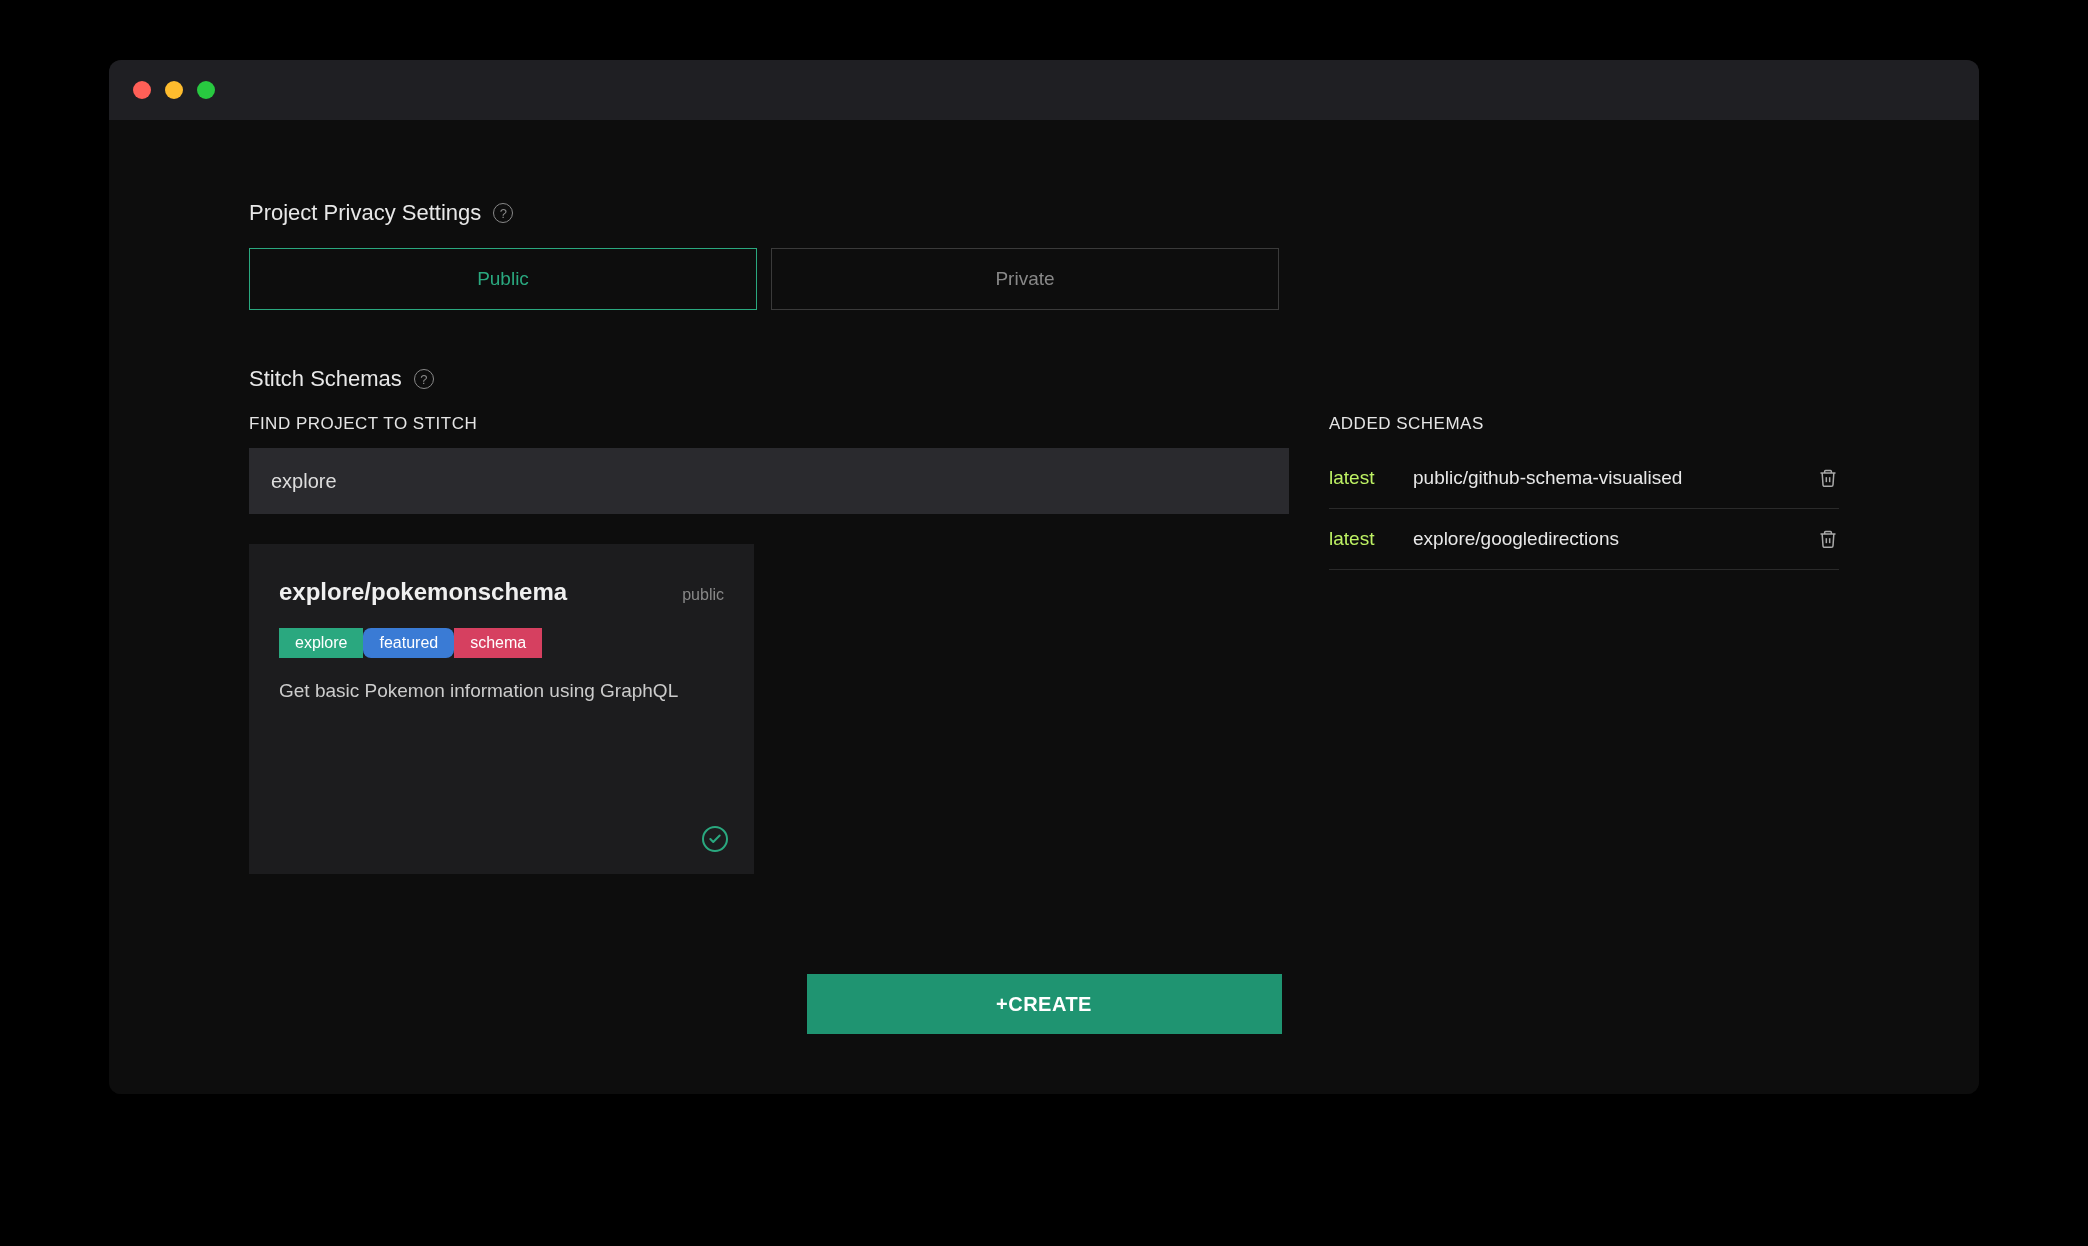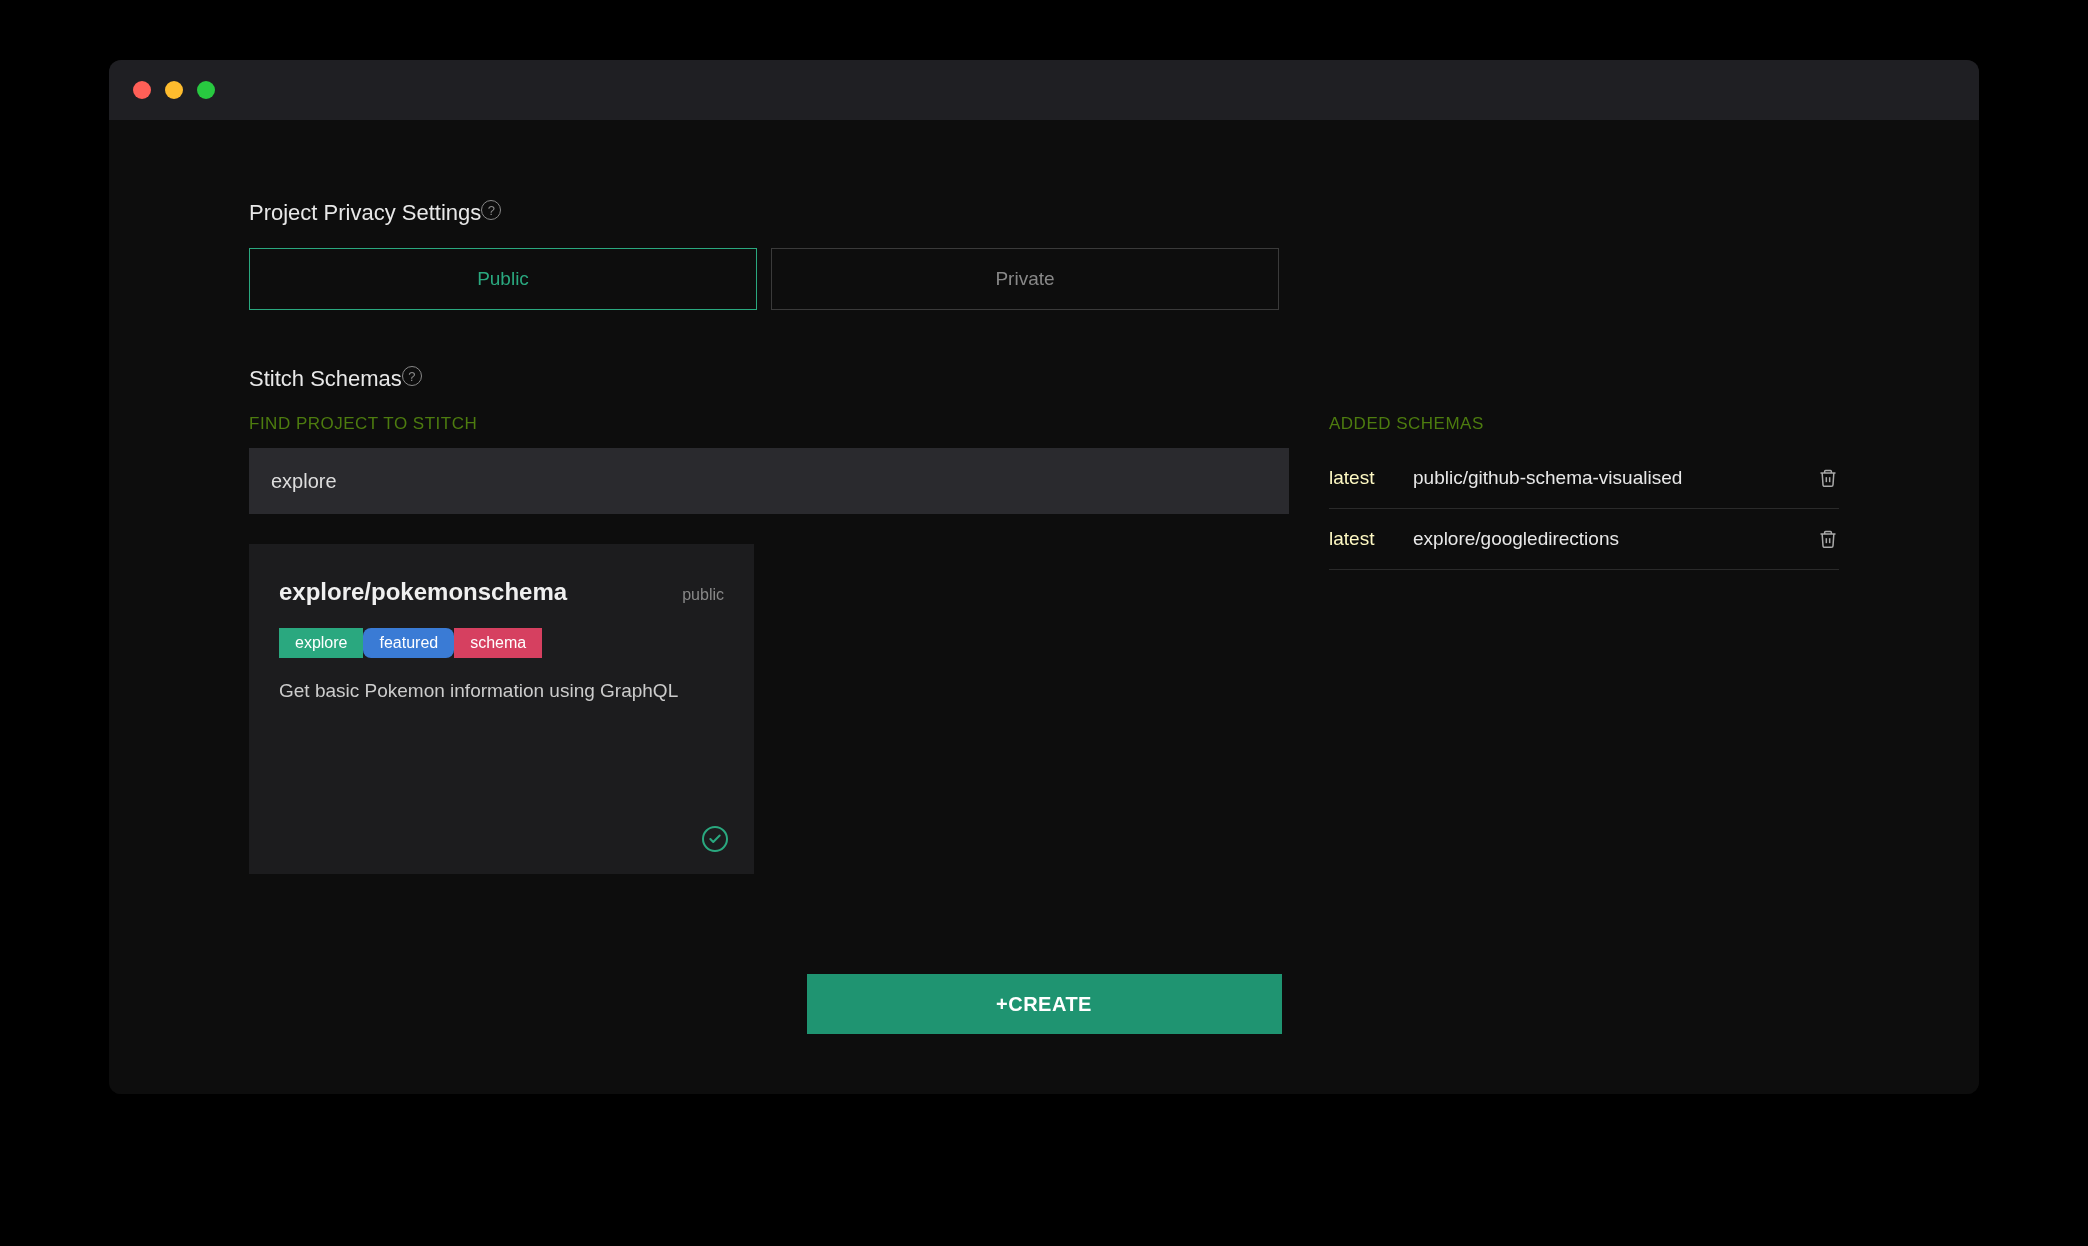--- a/index.html
+++ b/index.html
@@ -42,21 +42,22 @@
     .content {
       padding: 80px 140px 60px 140px;
       background: #0d0d0d;
       min-height: 970px;
     }
     .section-title {
       color: #e8e8e8;
       font-size: 22px;
       font-weight: 400;
       display: flex;
-      align-items: flex-start;
+      align-items: center;
+      gap: 12px;
       margin-bottom: 22px;
     }
     .help-icon {
       width: 20px;
       height: 20px;
       border: 1.5px solid #888;
       border-radius: 50%;
       display: inline-flex;
       align-items: center;
       justify-content: center;
@@ -90,21 +91,21 @@
       display: flex;
       gap: 40px;
     }
     .left-col {
       flex: 0 0 1040px;
     }
     .right-col {
       flex: 1;
     }
     .field-label {
-      color: #4d7c0f;
+      color: #e5e5e5;
       font-size: 17px;
       letter-spacing: 0.5px;
       margin-bottom: 14px;
       text-transform: uppercase;
     }
     .search-input {
       width: 100%;
       height: 66px;
       background: #2a2a2e;
       border: none;
@@ -175,21 +176,21 @@
       margin-top: 4px;
     }
     .added-item {
       display: flex;
       align-items: center;
       padding: 18px 0;
       border-bottom: 1px solid #2a2a2a;
       gap: 28px;
     }
     .added-version {
-      color: #fef9c3;
+      color: #bef264;
       font-size: 19px;
       min-width: 56px;
     }
     .added-name {
       color: #e8e8e8;
       font-size: 19px;
       flex: 1;
     }
     .delete-icon {
       color: #aaa;

